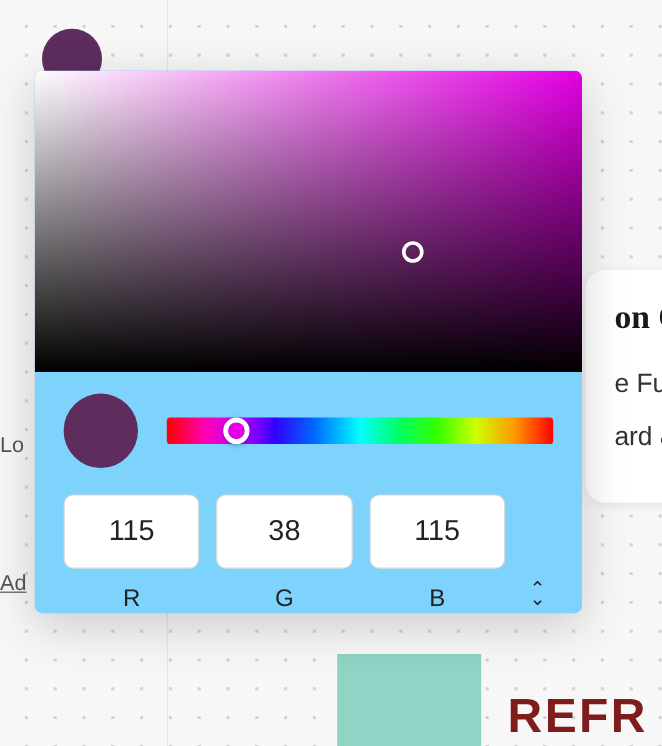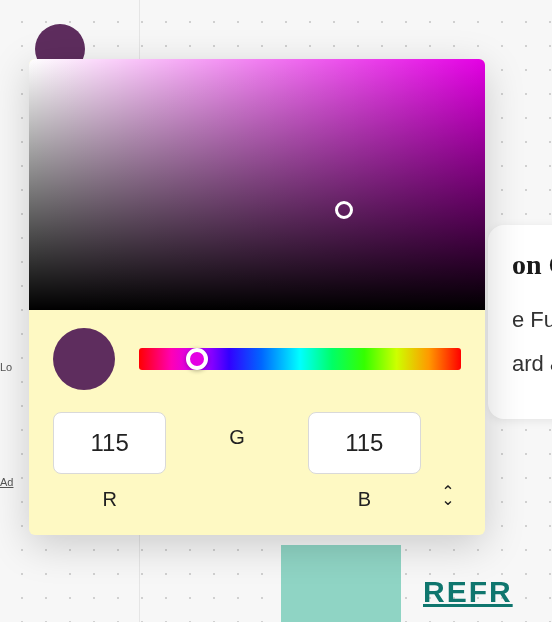--- a/index.html
+++ b/index.html
@@ -40,21 +40,21 @@
     height: 50px;
     border-radius: 50%;
     background: #5e2d5e;
   }
 
   
   .left-label {
     position: absolute;
     left: 0;
     color: #555;
-    font-size: 11px;
+    font-size: 18px;
     white-space: nowrap;
   }
   .left-label.loc { top: 361px; }
   .left-label.add { top: 476px; text-decoration: underline; }
 
   
   .card {
     position: absolute;
     left: 488px;
     top: 225px;
@@ -87,37 +87,35 @@
     width: 120px;
     height: 120px;
     background: #8fd4c4;
   }
   .logo-text {
     position: absolute;
     left: 423px;
     top: 575px;
     font-family: "Arial Black", sans-serif;
     font-weight: 900;
-    font-size: 30px;
+    font-size: 40px;
     letter-spacing: 2px;
-    color: #0f766e;
-    white-space: nowrap;
-    text-decoration: underline;
+    color: #7f1d1d;
+    white-space: nowrap;
   }
 
   
   .picker {
     position: absolute;
     left: 29px;
     top: 59px;
     width: 456px;
-    background: #fef9c3;
+    background: #7dd3fc;
     border-radius: 6px;
     box-shadow: 0 10px 40px rgba(0,0,0,0.18);
-    padding-bottom: 24px;
   }
 
   
   .sv-field {
     position: relative;
     width: 100%;
     height: 251px;
     border-radius: 6px 6px 0 0;
     background:
       linear-gradient(to top, #000, rgba(0,0,0,0)),
@@ -249,20 +247,21 @@
       <div class="hue-handle" style="left: 18%; background: rgb(228, 0, 228);"></div>
     </div>
   </div>
 
   <div class="inputs-row">
     <div class="input-col">
       <input class="val-input" value="115" style="">
       <div class="channel-label">R</div>
     </div>
     <div class="input-col">
+      <input class="val-input" value="38" style="">
       <div class="channel-label">G</div>
     </div>
     <div class="input-col">
       <input class="val-input" value="115" style="">
       <div class="channel-label">B</div>
     </div>
     <button class="mode-toggle">
       <span>⌃</span>
       <span>⌄</span>
     </button>

